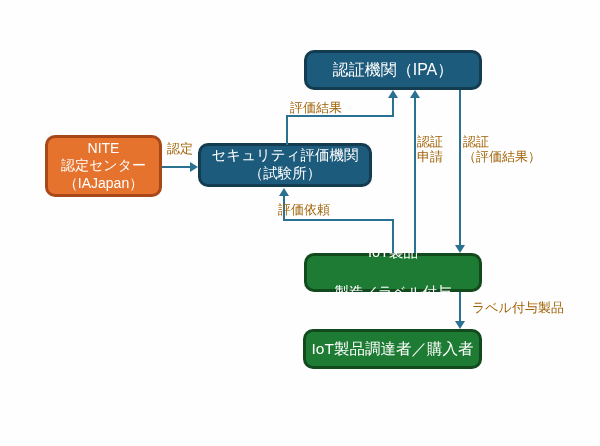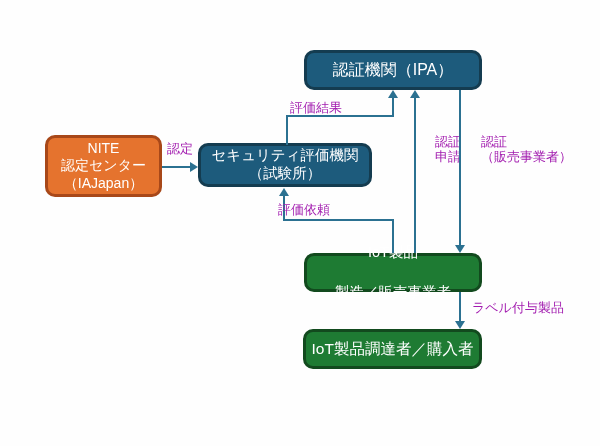--- a/index.html
+++ b/index.html
@@ -23,23 +23,23 @@
   .maker {left:304px;top:253px;width:178px;height:39px;font-size:14.5px;gap:22px;}
   .buyer {left:303px;top:329px;width:179px;height:40px;font-size:15.5px;text-align:right;}
 
   .seg{position:absolute;background:#2b7191;}
   .arrow{position:absolute;width:0;height:0;}
   .arrow-up{border-left:5px solid transparent;border-right:5px solid transparent;border-bottom:8px solid #2b7191;}
   .arrow-down{border-left:5px solid transparent;border-right:5px solid transparent;border-top:8px solid #2b7191;}
   .arrow-right{border-top:5px solid transparent;border-bottom:5px solid transparent;border-left:8px solid #2b7191;}
 
   .edge-label{
-    position:absolute;color:#a21caf;font-size:13px;line-height:1.18;white-space:nowrap;
+    position:absolute;color:#a16207;font-size:13px;line-height:1.18;white-space:nowrap;
   }
-  .edge-label span{display:block;margin-left:18px;}
+  .edge-label span{display:block;}
 </style>
 </head>
 <body>
 
 <div class="canvas">
 
   <div class="node node-blue ipa">
     <span>認証機関（IPA）</span>
   </div>
 
@@ -49,21 +49,21 @@
     <span>（IAJapan）</span>
   </div>
 
   <div class="node node-blue eval">
     <span>セキュリティ評価機関</span>
     <span>（試験所）</span>
   </div>
 
   <div class="node node-green maker">
     <span>IoT製品</span>
-    <span>製造／販売事業者</span>
+    <span>製造／ラベル付与</span>
   </div>
 
   <div class="node node-green buyer">
     <span>IoT製品調達者／購入者</span>
   </div>
 
   <div class="seg" style="left:162px;top:166px;width:29px;height:2px;"></div>
   <div class="arrow arrow-right" style="left:190px;top:162px;"></div>
   <div class="edge-label" style="left:167px;top:141px;">認定</div>
 
@@ -83,20 +83,20 @@
   <div class="arrow arrow-up" style="left:410px;top:90px;"></div>
   <div class="edge-label" style="left:417px;top:134px;">
     <span>認証</span>
     <span>申請</span>
   </div>
 
   <div class="seg" style="left:459px;top:90px;width:2px;height:157px;"></div>
   <div class="arrow arrow-down" style="left:455px;top:245px;"></div>
   <div class="edge-label" style="left:463px;top:134px;">
     <span>認証</span>
-    <span>（販売事業者）</span>
+    <span>（評価結果）</span>
   </div>
 
   <div class="seg" style="left:459px;top:292px;width:2px;height:31px;"></div>
   <div class="arrow arrow-down" style="left:455px;top:321px;"></div>
   <div class="edge-label" style="left:472px;top:300px;">ラベル付与製品</div>
 
 </div>
 
 </body></html>

